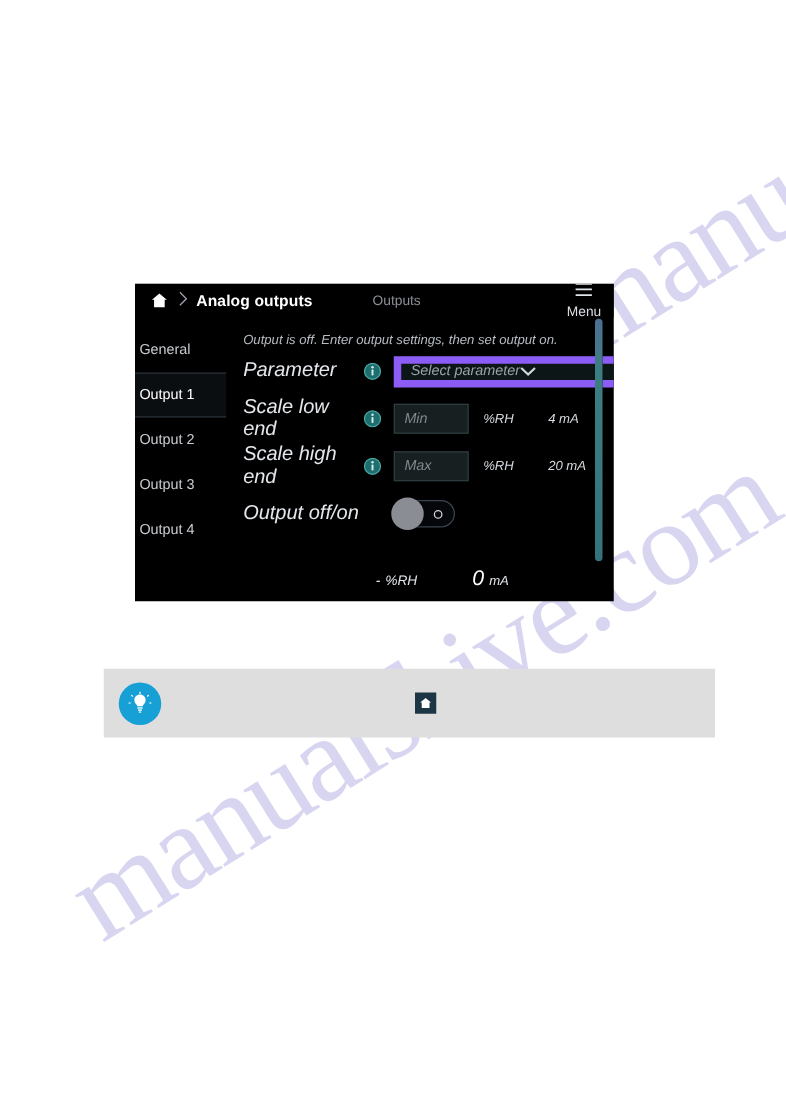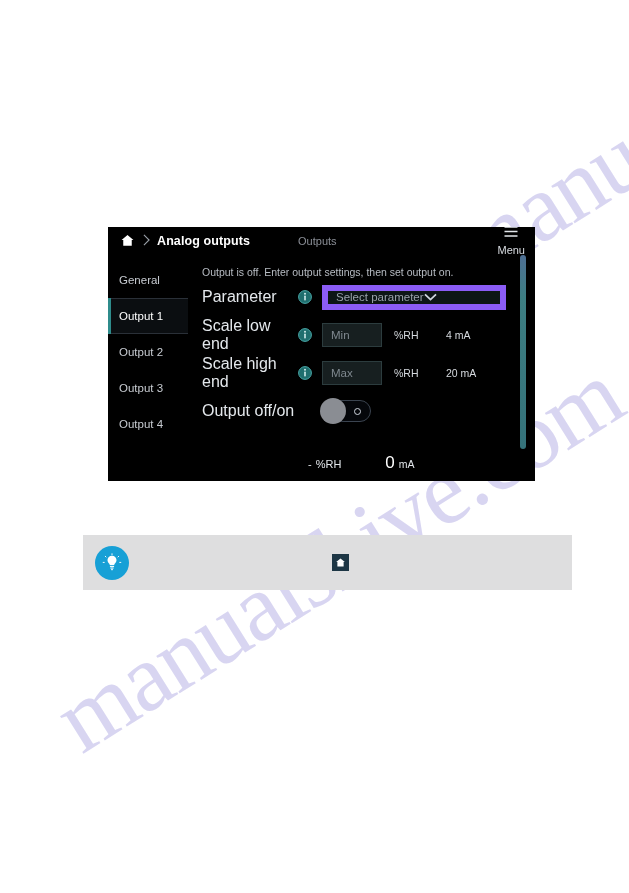--- a/index.html
+++ b/index.html
@@ -35,21 +35,21 @@
     letter-spacing: -2px;
   }
   .wm-a { left: 430px; top: 210px; }
   .wm-b { left: 35px;  top: 680px; }
 
   
   .device-panel {
     position: absolute;
     left: 108px;
     top: 227px;
-    width: 427px;
+    width: 383px;
     height: 254px;
     background: #000000;
     z-index: 2;
     overflow: hidden;
     color: #e9eef2;
   }
 
   
   .dev-header {
     position: relative;
@@ -124,20 +124,21 @@
     width: 3px;
     background: #2f8c8c;
   }
 
   
   .dev-content {
     flex: 1 1 auto;
     position: relative;
     padding: 0 0 0 14px;
     box-sizing: border-box;
+    font-style: italic;
   }
   .status-line {
     font-size: 10.5px;
     color: #b7bcc3;
     padding-top: 12px;
     height: 24px;
     box-sizing: border-box;
   }
   .form-row {
     height: 38px;

